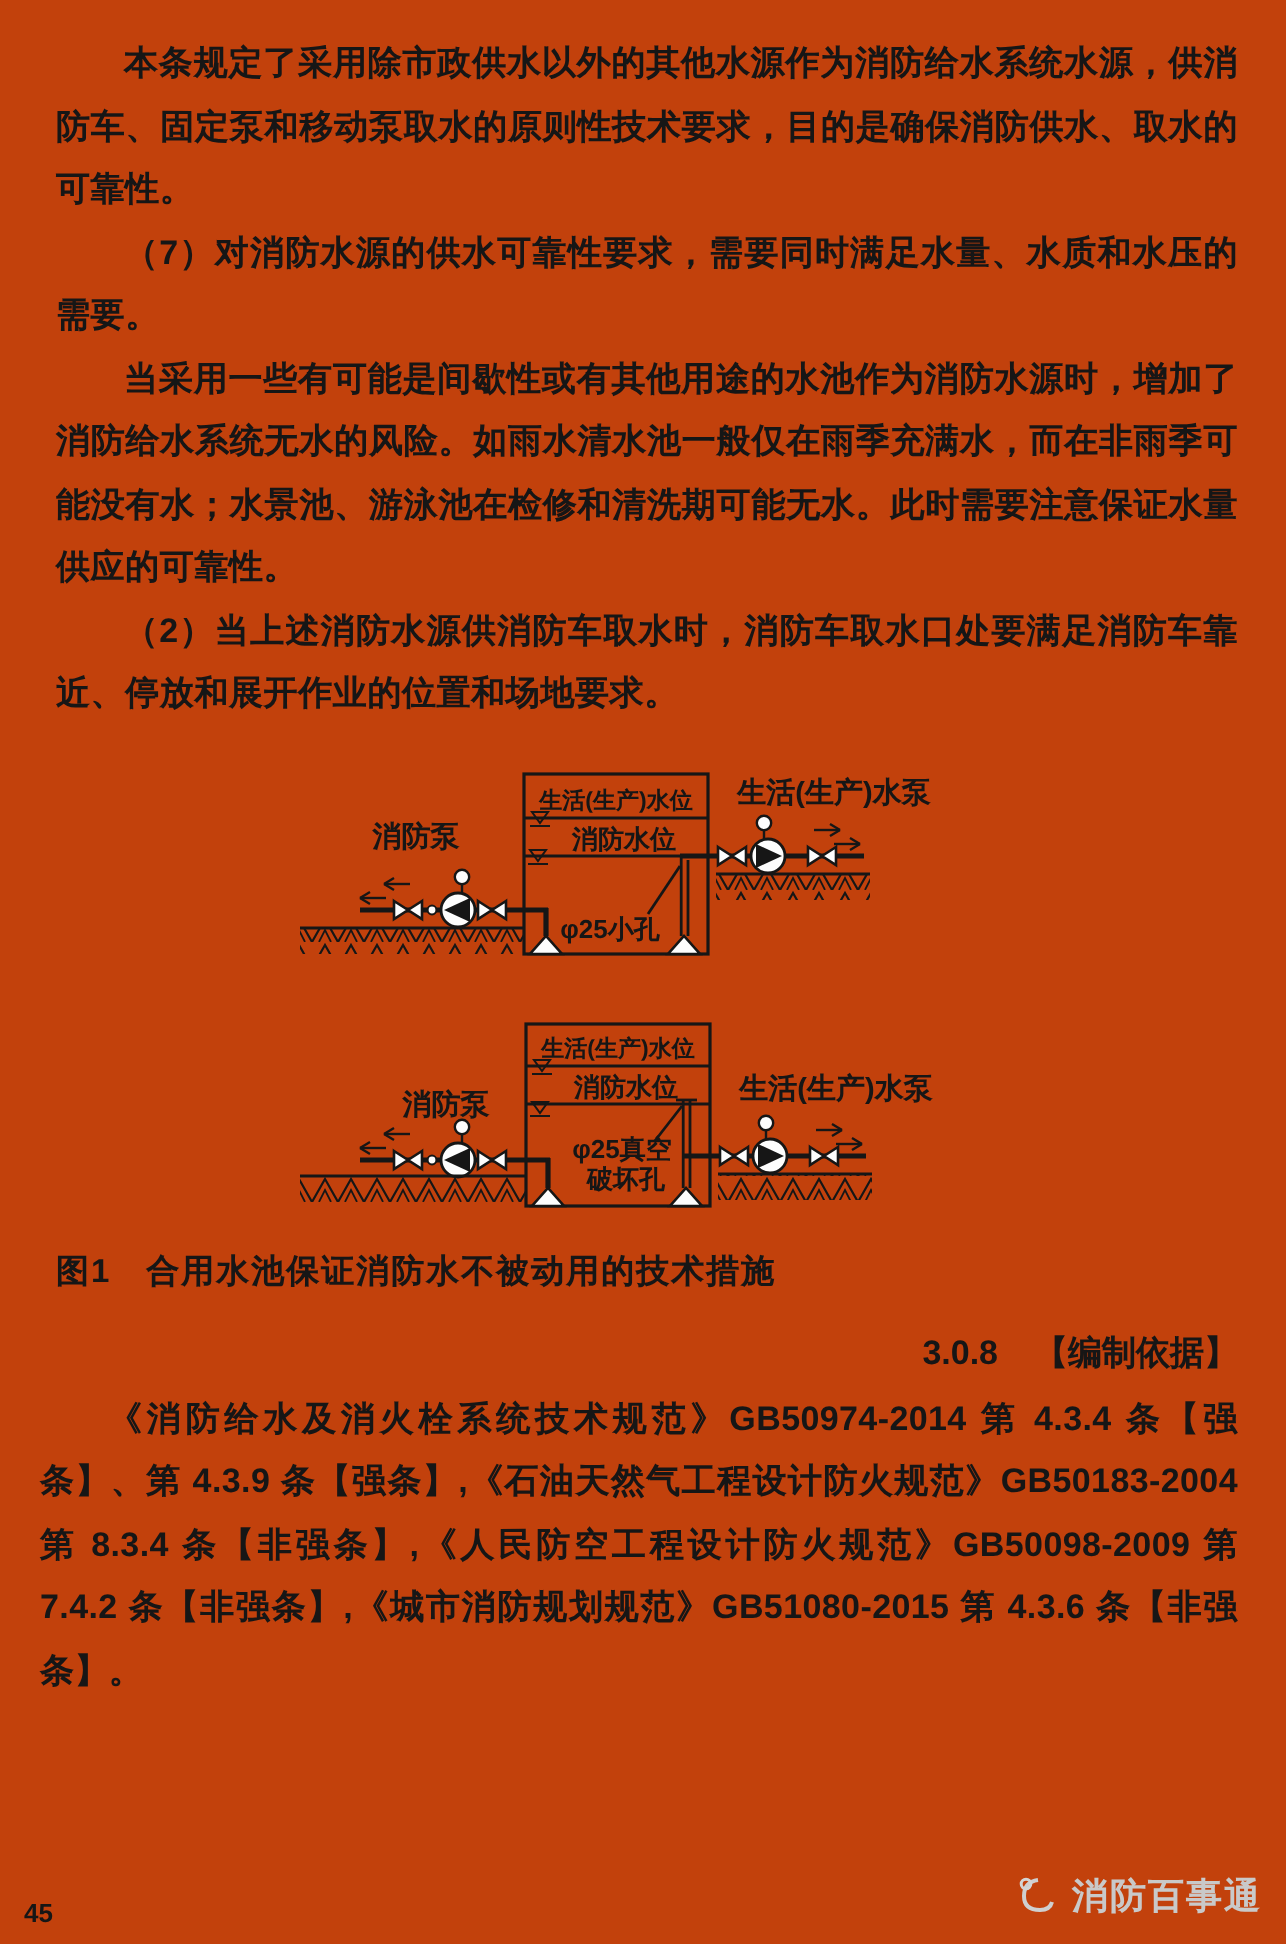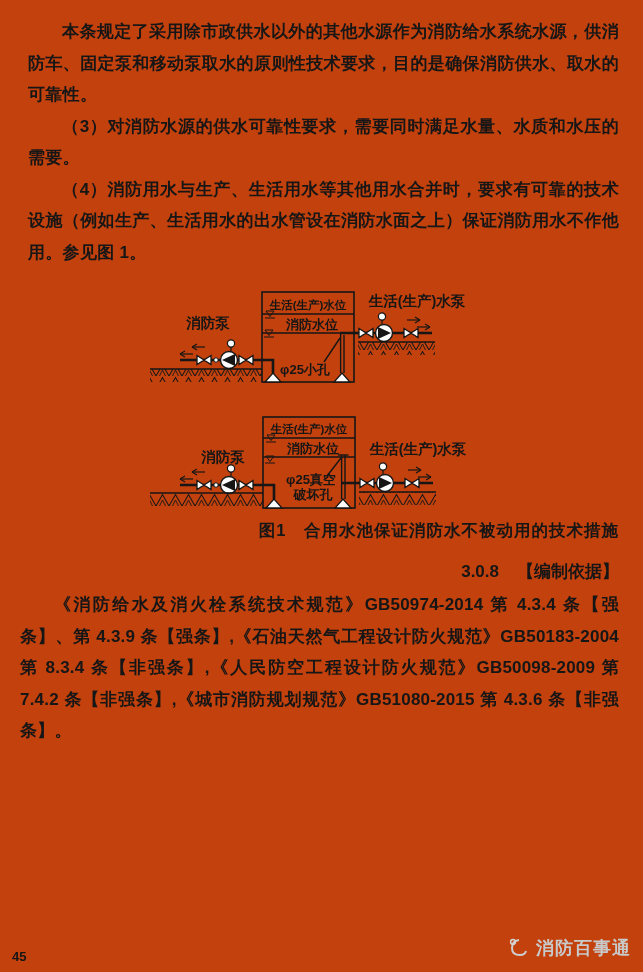--- a/index.html
+++ b/index.html
@@ -23,22 +23,22 @@
     font-weight:bold;
     text-align:justify;
     text-indent:2em;
     letter-spacing:0.3px;
   }
   .figure-wrap{
     margin:4px 0 0 102px;
     width:400px;height:240px;
   }
   .fig-caption{
-    margin-top:8px;
-    text-align:right;
+    margin-top:18px;
+    text-align:left;
     font-size:16.5px;
     font-weight:bold;
     letter-spacing:1px;
   }
   .section-head{
     margin:14px 0 0 -8px;
     font-size:17px;
     line-height:31px;
     font-weight:bold;
     text-align:right;
@@ -70,22 +70,23 @@
   .thin{stroke:#161616;stroke-width:1.4;fill:none;}
   .tankline{stroke:#161616;stroke-width:1.6;fill:none;}
 </style>
 </head>
 <body>
 
 <div class="page">
 
   <div class="textcol">
     <p class="para">本条规定了采用除市政供水以外的其他水源作为消防给水系统水源，供消防车、固定泵和移动泵取水的原则性技术要求，目的是确保消防供水、取水的可靠性。</p>
-    <p class="para">（3）对消防水源的供水可靠性要求，需要同时满足水量、水质和水压的需要。</p>
-    <p class="para">（4）消防用水与生产、生活用水等其他用水合并时，要求有可靠的技术设施（例如生产、生活用水的出水管设在消防水面之上）保证消防用水不作他用。参见图 1。</p>
+    <p class="para">（7）对消防水源的供水可靠性要求，需要同时满足水量、水质和水压的需要。</p>
+    <p class="para">当采用一些有可能是间歇性或有其他用途的水池作为消防水源时，增加了消防给水系统无水的风险。如雨水清水池一般仅在雨季充满水，而在非雨季可能没有水；水景池、游泳池在检修和清洗期可能无水。此时需要注意保证水量供应的可靠性。</p>
+    <p class="para">（2）当上述消防水源供消防车取水时，消防车取水口处要满足消防车靠近、停放和展开作业的位置和场地要求。</p>
 
     <div class="figure-wrap">
       <svg width="400" height="240" viewBox="0 0 400 240">
         <defs>
           <pattern id="hatch" width="13" height="13" patternUnits="userSpaceOnUse">
             <path d="M0,13 L6.5,1.5 L13,13" fill="none" stroke="#161616" stroke-width="1.1"></path>
             <path d="M3.5,13 L6.5,7 L9.5,13" fill="none" stroke="#161616" stroke-width="0.9"></path>
           </pattern>
           <g id="valve">
             <path d="M-7,-4.5 L0,0 L-7,4.5 Z M7,-4.5 L0,0 L7,4.5 Z" fill="#fdfdfd" stroke="#161616" stroke-width="1.3"></path>

